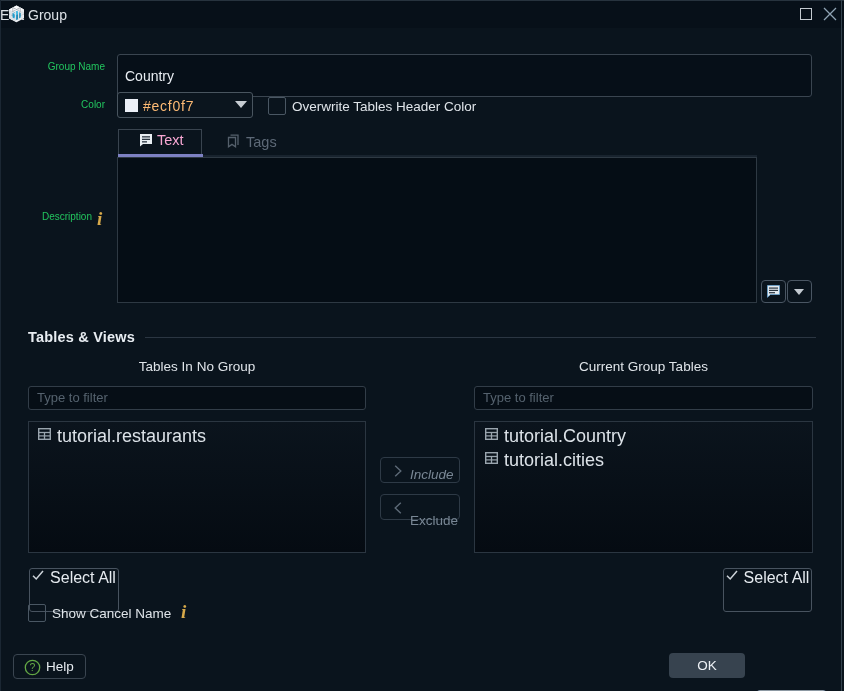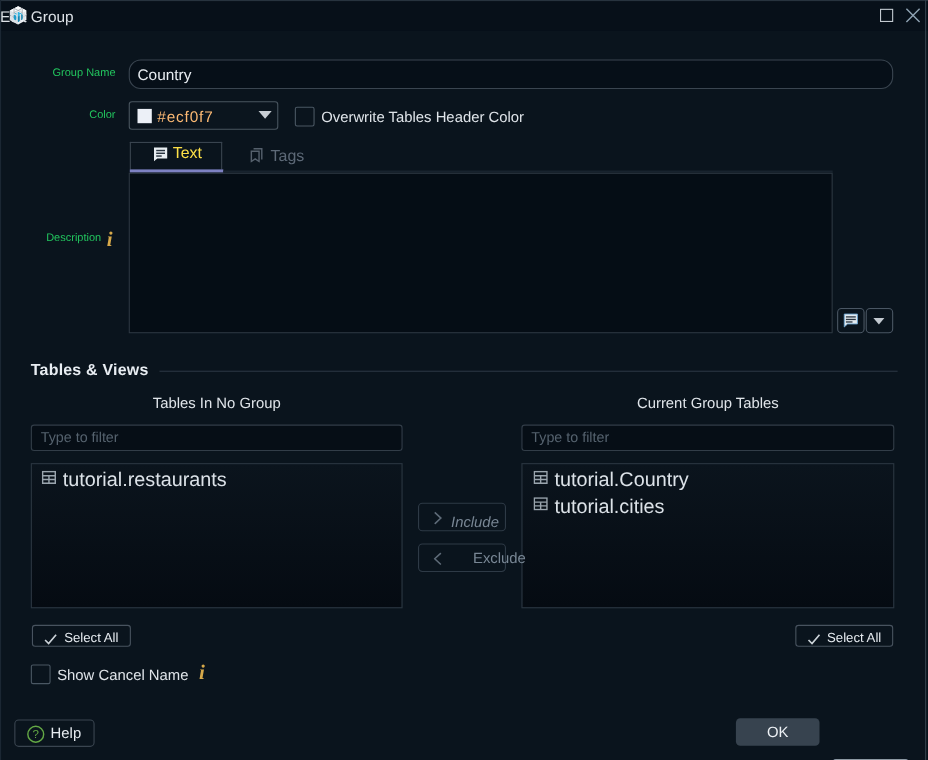--- a/index.html
+++ b/index.html
@@ -72,22 +72,22 @@
     border-radius:3px; color:#55626e; font-size:13px; line-height:22px;
     padding-left:8px;
   }
   .row { position:absolute; font-size:18px; color:#dce2e8; }
   .midbtn {
     position:absolute; left:380px; width:80px; height:26px;
     border:1.5px solid #2e3a46; border-radius:4px; color:#798795;
     font-size:13.5px; text-align:center; line-height:24px;
   }
   .selbtn {
-    position:absolute; height:20px; border:1px solid #48535f; border-radius:3px;
-    color:#e6ebf0; font-size:12px; display:flex; align-items:flex-end; justify-content:center;
+    position:absolute; height:44px; border:1px solid #48535f; border-radius:3px;
+    color:#e6ebf0; font-size:16px; display:flex; align-items:flex-start; justify-content:center;
   }
   .selbtn svg { margin-right:6px; margin-top:1px; }
   .okbtn {
     position:absolute; left:669px; top:653px; width:76px; height:25px;
     background:#37434f; border-radius:4px; color:#eef2f6; font-size:13.5px;
     text-align:center; line-height:25px;
   }
   .cancelbtn {
     position:absolute; left:756px; top:653px; width:71px; height:25px;
     border:1px solid #8d99a3; border-radius:4px; color:#eef2f6; font-size:13.5px;
@@ -116,41 +116,41 @@
   </svg>
   <div class="title">Edit Group</div>
   <div class="winbtn-max"></div>
   <svg class="abs" style="left:823px;top:7px" width="14" height="14" viewBox="0 0 14 14">
     <path d="M1 1 L13 13 M13 1 L1 13" stroke="#8fa3b3" stroke-width="1.3" fill="none"></path>
   </svg>
   <div class="rightborder"></div>
   <div class="abs" style="left:0;top:0;width:1px;height:691px;background:#1b2733;"></div>
 
   <div class="rlabel" style="left:0;top:61px;width:105px;">Group Name</div>
-  <input class="txt" style="left: 117px; top: 54px; width: 695px; height: 27px; border-radius: 11px;" value="Country">
+  <input class="txt" style="left: 117px; top: 54px; width: 695px; height: 43px;" value="Country">
 
   <div class="rlabel" style="left:0;top:99px;width:105px;">Color</div>
   <div class="combo">
     <div class="swatch"></div>
     <div class="txt2">#ecf0f7</div>
     <div class="tri"></div>
   </div>
   <div class="checkbox" style="left:268px;top:97px;width:18px;height:18px;"></div>
   <div class="label abs" style="left:292px;top:99px;">Overwrite Tables Header Color</div>
 
   <div class="tab-active"></div>
   <div class="tab-underline"></div>
   <div class="abs" style="left:203px;top:155px;width:554px;height:2px;background:#18232e;"></div>
   <svg class="abs" style="left:139px;top:133px" width="14" height="14" viewBox="0 0 14 14">
     <path d="M1 1 h12 v10 h-9 l-3 2.6 z" fill="#e8eef2"></path>
     <rect x="3" y="3.2" width="8" height="1.3" fill="#2a3540"></rect>
     <rect x="3" y="5.7" width="8" height="1.3" fill="#2a3540"></rect>
     <rect x="3" y="8.2" width="5" height="1.3" fill="#2a3540"></rect>
   </svg>
-  <div class="abs" style="left:157px;top:132px;font-size:14.5px;color:#fde047;">Text</div>
+  <div class="abs" style="left:157px;top:132px;font-size:14.5px;color:#f9a8d4;">Text</div>
   <svg class="abs" style="left:227px;top:134px" width="13" height="14" viewBox="0 0 13 14">
     <path d="M3.5 1.2 H11 V11" stroke="#55606c" stroke-width="1.3" fill="none"></path>
     <path d="M1.5 3.5 H8.5 V12.8 L5 10.4 L1.5 12.8 Z" stroke="#55606c" stroke-width="1.3" fill="none"></path>
   </svg>
   <div class="abs" style="left:246px;top:134px;font-size:14.5px;color:#5d6977;">Tags</div>
 
   <div class="rlabel" style="left:0;top:211px;width:92px;">Description</div>
   <div class="abs iinfo" style="left:97px;top:208px;">i</div>
   <div class="textarea"></div>
   <div class="smallbtn" style="left:761px;top:280px;">
@@ -203,21 +203,21 @@
   <div class="midbtn" style="top:457px;font-style:italic;">
     <svg style="position:absolute;left:13px;top:7px" width="8" height="12" viewBox="0 0 8 12">
       <path d="M1.2 0.8 L6.8 6 L1.2 11.2" stroke="#5d6a77" stroke-width="1.4" fill="none"></path>
     </svg>
     <span style="position:absolute;left:29px;top:5px;">Include</span>
   </div>
   <div class="midbtn" style="top:494px;">
     <svg style="position:absolute;left:13px;top:7px" width="8" height="12" viewBox="0 0 8 12">
       <path d="M6.8 0.8 L1.2 6 L6.8 11.2" stroke="#5d6a77" stroke-width="1.4" fill="none"></path>
     </svg>
-    <span style="position:absolute;left:29px;top:1px;margin-left:20px;">Exclude</span>
+    <span style="position:absolute;left:29px;top:14px;">Exclude</span>
   </div>
 
   <div class="selbtn" style="left:29px;top:568px;width:90px;">
     <svg width="12" height="11" viewBox="0 0 12 11">
       <path d="M1 5.8 L4.2 9 L11 1" stroke="#ccd3d9" stroke-width="1.5" fill="none"></path>
     </svg>
     <span>Select All</span>
   </div>
   <div class="selbtn" style="left:723px;top:568px;width:89px;">
     <svg width="12" height="11" viewBox="0 0 12 11">

